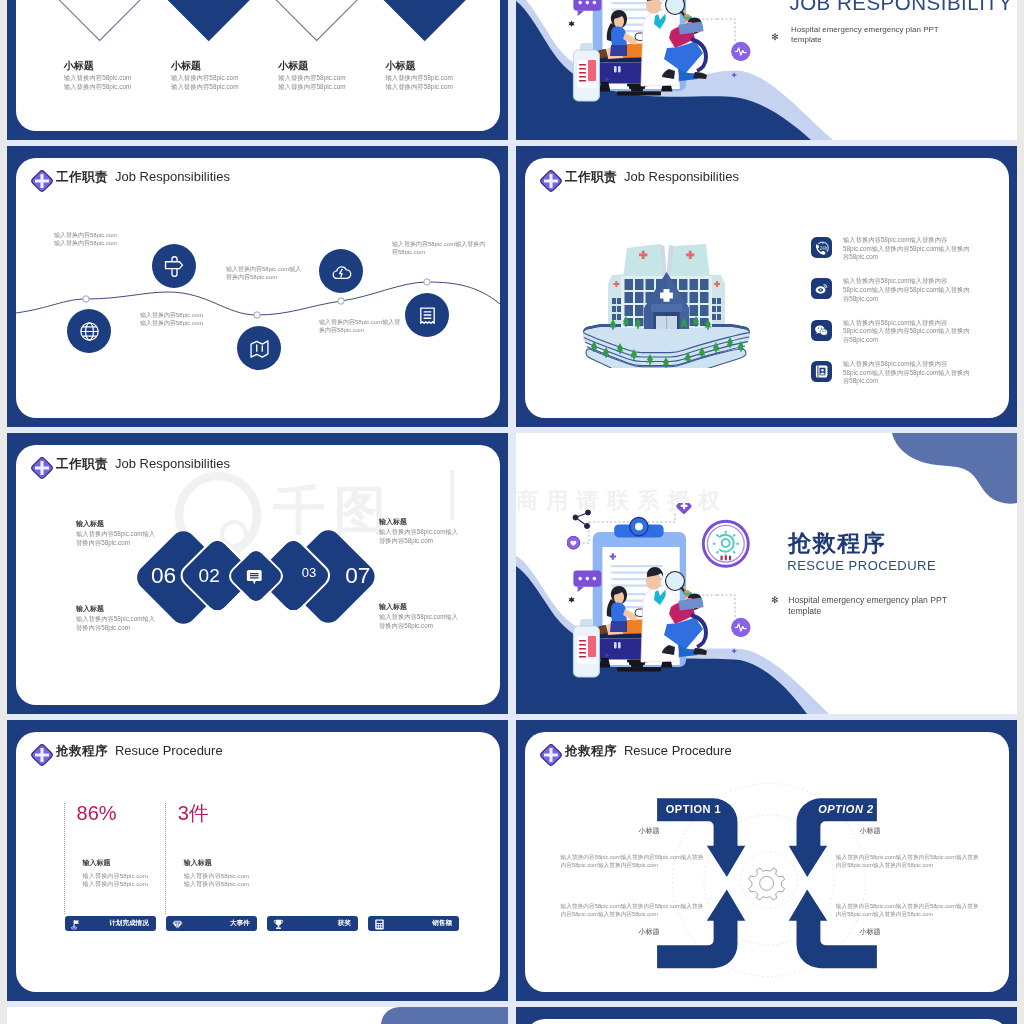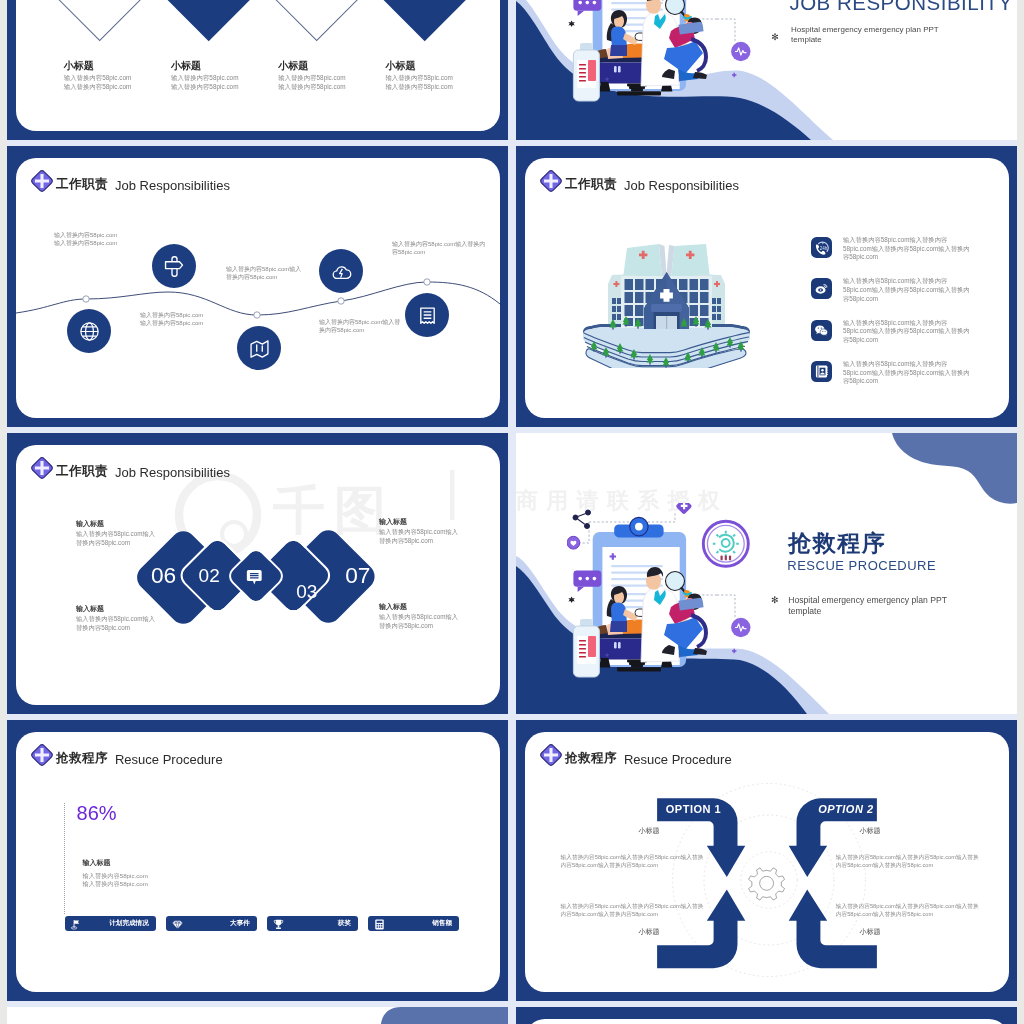--- a/index.html
+++ b/index.html
@@ -6,21 +6,21 @@
   html,body { width:1024px; height:1024px; }
   body { background:#e9e9e7; font-family:"Liberation Sans","DejaVu Sans",sans-serif; overflow:hidden; }
   .page { position:relative; width:1024px; height:1024px; }
   .gapbg { position:absolute; left:7px; top:0; width:1010px; height:1024px; background:#e3e9f7; }
 
   
   .slide { position:absolute; width:501px; height:281px; background:#1e3c80; overflow:hidden; }
   .card { position:absolute; left:9px; top:12px; right:8px; bottom:9px; background:#fff; border-radius:20px; overflow:hidden; }
 
   
-  .hdr { position:absolute; display:flex; align-items:flex-end; }
+  .hdr { position:absolute; display:flex; align-items:flex-start; }
   .badge { width:24px; height:24px; position:relative; flex:none; }
   .badge svg { display:block; }
   .hdr-cn { font-size:12.6px; color:#2b2b2b; font-weight:700; letter-spacing:.4px; margin-left:2px; }
   .hdr-en { font-size:13px; color:#2b2b2b; font-weight:400; margin-left:7px; letter-spacing:0; }
 
   .body-txt { color:#8a8a8a; font-size:6.3px; line-height:9.45px; letter-spacing:0; }
   .lbl-bold { color:#3d3d3d; font-size:7px; font-weight:700; line-height:11px; }
 
   
   #s1 { left:7px;   top:-141px; }
@@ -44,21 +44,21 @@
   
   .cover { position:absolute; inset:0; background:#fff; overflow:hidden; }
   .cov-cn { position:absolute; color:#1d3a75; font-weight:700; }
   .cov-en { position:absolute; color:#2b4a85; font-weight:400; letter-spacing:.5px; }
   .cov-sub { position:absolute; color:#4a4a4a; }
   .cov-star { position:absolute; color:#2b2b2b; }
 
   
   .statcol { position:absolute; top:71.4px; width:101.1px; height:110.2px; border-left:1px dotted #9aa0ad; }
   .statcol.last { border-right:1px dotted #9aa0ad; }
-  .statval { position:absolute; left:12px; top:0px; font-size:20px; color:#6d28d9; line-height:1.08; white-space:nowrap; }
+  .statval { position:absolute; left:12px; top:0px; font-size:20px; color:#be185d; line-height:1.08; white-space:nowrap; }
   .stattitle { position:absolute; left:18px; top:55px; font-size:7px; font-weight:700; color:#3d3d3d; line-height:1.5; }
   .statbody { position:absolute; left:18px; top:68.5px; font-size:6.2px; color:#8a8a8a; line-height:8.6px; white-space:pre; }
   .statbtn { position:absolute; top:183.9px; width:90.6px; height:15.4px; background:#1d3d81; border-radius:3px; display:flex; align-items:center; }
   .statbtn .bi { flex:none; width:13px; height:13px; margin-left:5px; }
   .statbtn .bl { margin-left:auto; margin-right:7px; color:#fff; font-size:6.6px; font-weight:700; }
 
   
   .optlabel { position:absolute; color:#fff; font-size:11px; font-weight:700; letter-spacing:.5px; line-height:1; }
   .optsub { position:absolute; color:#4a4a4a; font-size:7px; font-weight:400; line-height:1; }
   .opttext { position:absolute; color:#8a8a8a; font-size:5.7px; line-height:8.2px; }
@@ -436,21 +436,21 @@
       </div>
 
       <div class="dia" style="left:131.0px;top:96.4px;width:72.7px;height:72.7px;border-radius:13px;z-index:1;"></div>
       <div class="dia" style="left:275.5px;top:95.4px;width:72.7px;height:72.7px;border-radius:13px;z-index:1;"></div>
       <div class="dia" style="left:174.3px;top:103.0px;width:54.7px;height:54.7px;border-radius:10px;outline:2.2px solid #fff;z-index:2;"></div>
       <div class="dia" style="left:250.4px;top:103.0px;width:54.7px;height:54.7px;border-radius:10px;outline:2.2px solid #fff;z-index:2;"></div>
       <div class="dia" style="left:219.7px;top:111.1px;width:40px;height:40px;border-radius:8px;outline:2.2px solid #fff;z-index:3;"></div>
 
       <div class="dnum" style="left:134.9px;top:118.7px;width:21.1px;text-align:center;font-size:22.7px;">06</div>
       <div class="dnum" style="left:182.6px;top:120.5px;width:18.4px;text-align:right;font-size:19px;">02</div>
-      <div class="dnum" style="left:280.3px;top:120.5px;width:20px;text-align:right;font-size:19px;margin-top:16px;">03</div>
+      <div class="dnum" style="left:280.3px;top:120.5px;width:20px;text-align:right;font-size:13px;">03</div>
       <div class="dnum" style="left:329.2px;top:118.7px;width:22.8px;text-align:center;font-size:22.7px;">07</div>
 
       <span style="position:absolute;left:228.8px;top:122.9px;z-index:4;">
         <svg width="18.5" height="18.5" viewBox="0 0 24 24">
           <rect x="2.4" y="2.6" width="19.2" height="14.4" rx="2.2" fill="#fff"></rect>
           <path d="M10.4 17h3.5L12 21.4z" fill="#fff"></path>
           <g stroke="#1c3c80" stroke-width="1.7">
               <path d="M6.4 7.2h11.2M6.4 10h11.2M6.4 12.8h11.2"></path>
             </g>
         </svg>
@@ -485,20 +485,26 @@
               </g>
             <path d="M12 5.0 v14.0 M5.0 12 h14.0" stroke="#f0eeff" stroke-width="3.1"></path>
           </svg>
         </span>
         <span class="hdr-cn">抢救程序</span>
         <span class="hdr-en">Resuce Procedure</span>
       </div>
 
       <div class="statcol" style="left:47.6px;">
         <div class="statval">86%</div>
+        <div class="stattitle">输入标题</div>
+        <div class="statbody"><span>输入替换内容58pic.com</span>
+<span>输入替换内容58pic.com</span></div>
+      </div>
+      <div class="statcol" style="left:148.7px;">
+        <div class="statval">3件</div>
         <div class="stattitle">输入标题</div>
         <div class="statbody"><span>输入替换内容58pic.com</span>
 <span>输入替换内容58pic.com</span></div>
       </div>
 
       <div class="statbtn" style="left:49.2px;">
         <span class="bi">
           <svg viewBox="0 0 24 24" width="13" height="13">
               <path d="M7.5 4.6v13" stroke="#fff" stroke-width="1.6" fill="none" stroke-linecap="round"></path>
             <path d="M7.5 4.6h9.5l-2.4 3 2.4 3H7.5z" fill="#fff"></path>

